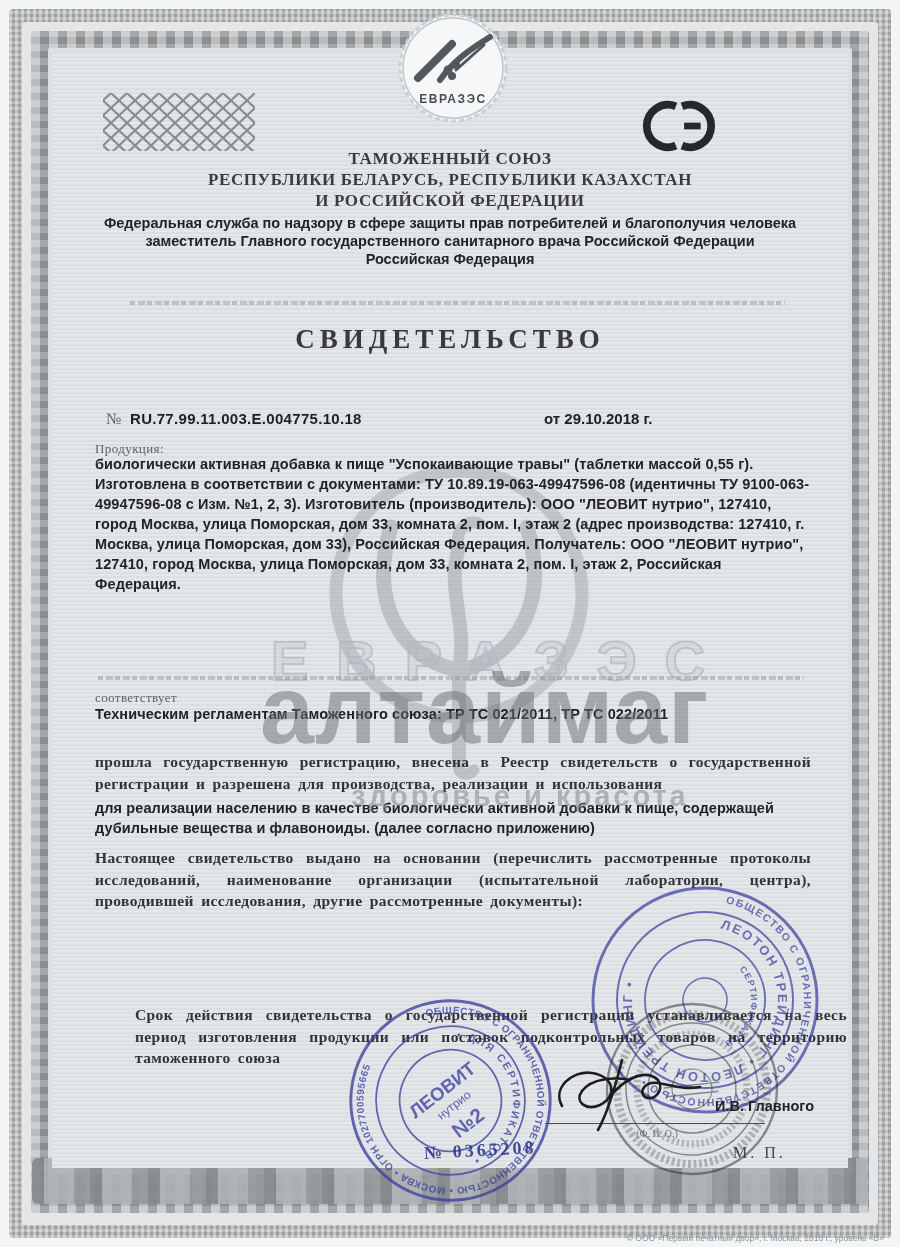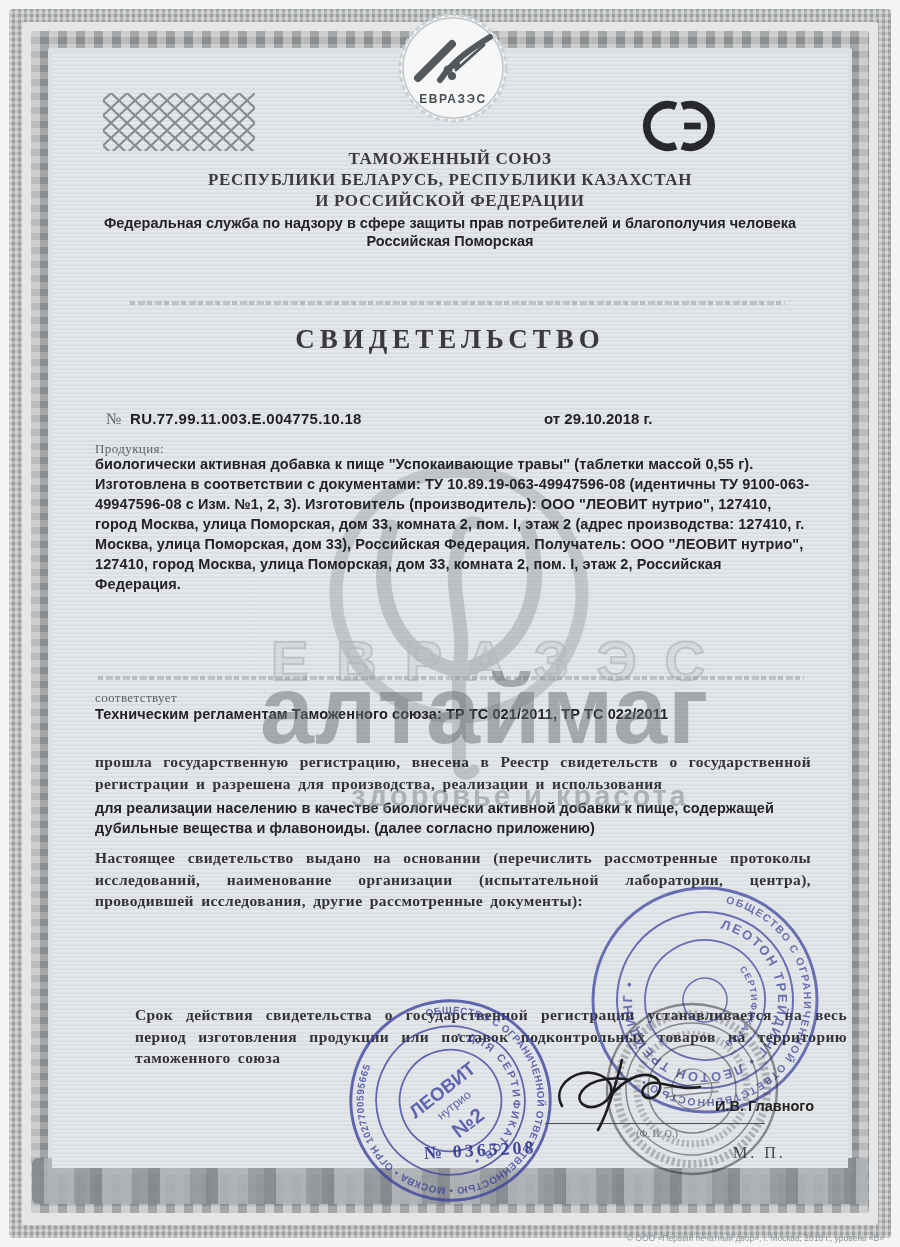--- a/index.html
+++ b/index.html
@@ -122,21 +122,22 @@
       </g>
     </svg>
 
     <div class="abs ctr org-lines">
       <div>ТАМОЖЕННЫЙ СОЮЗ</div>
       <div>РЕСПУБЛИКИ БЕЛАРУСЬ, РЕСПУБЛИКИ КАЗАХСТАН</div>
       <div>И РОССИЙСКОЙ ФЕДЕРАЦИИ</div>
     </div>
     <div class="abs ctr auth-lines">
       <div>Федеральная служба по надзору в сфере защиты прав потребителей и благополучия человека</div>
-      <div>Российская Поморская</div>
+      <div>заместитель Главного государственного санитарного врача Российской Федерации</div>
+      <div>Российская Федерация</div>
     </div>
 
     <div class="abs microline" style="left:78px;top:247px;width:655px;"></div>
 
     <div class="abs ctr title-main">СВИДЕТЕЛЬСТВО</div>
 
     <div class="abs no-sign">№</div>
     <div class="abs cert-no">RU.77.99.11.003.Е.004775.10.18</div>
     <div class="abs cert-date">от 29.10.2018 г.</div>
 

